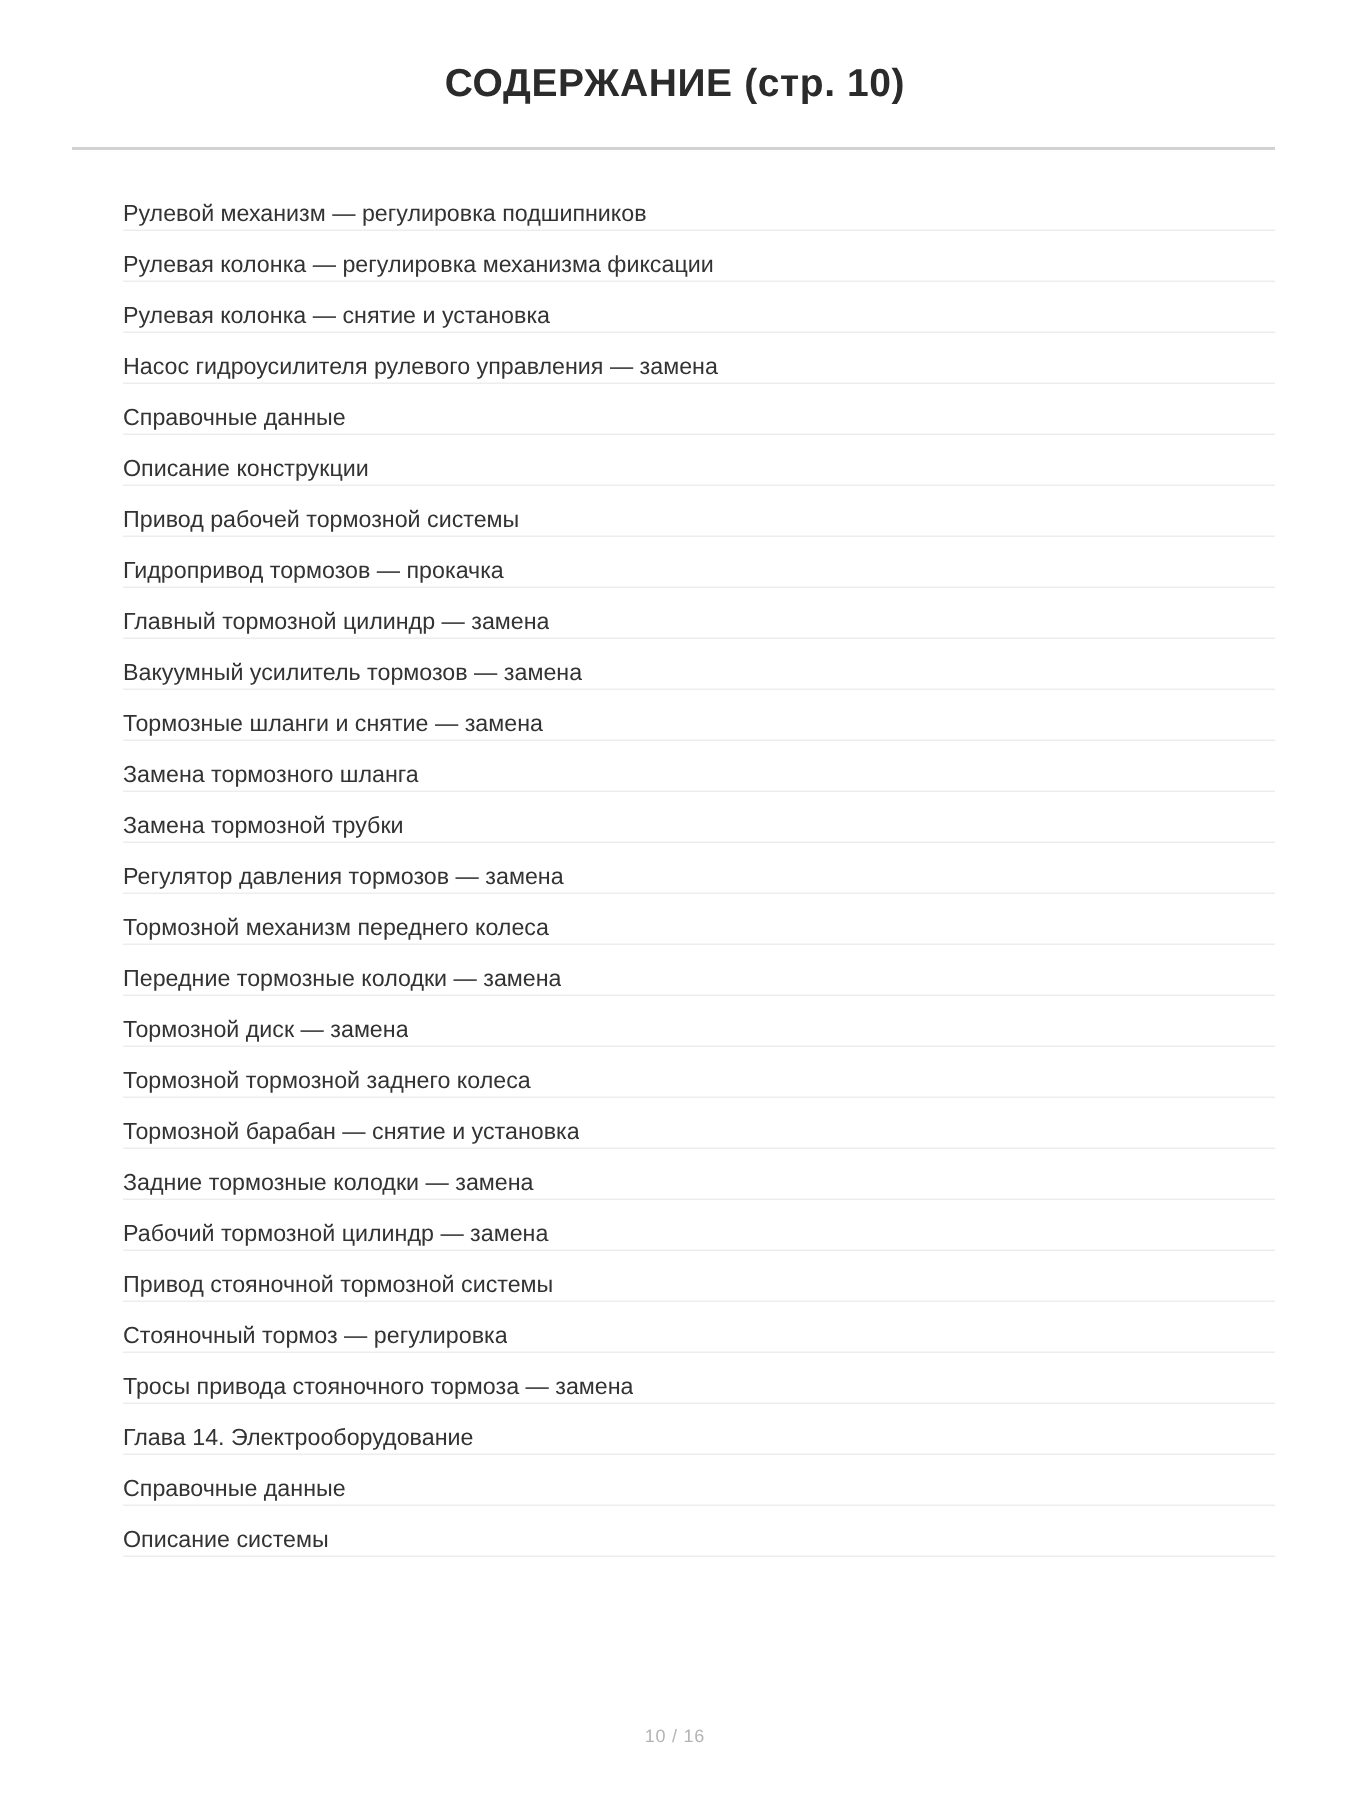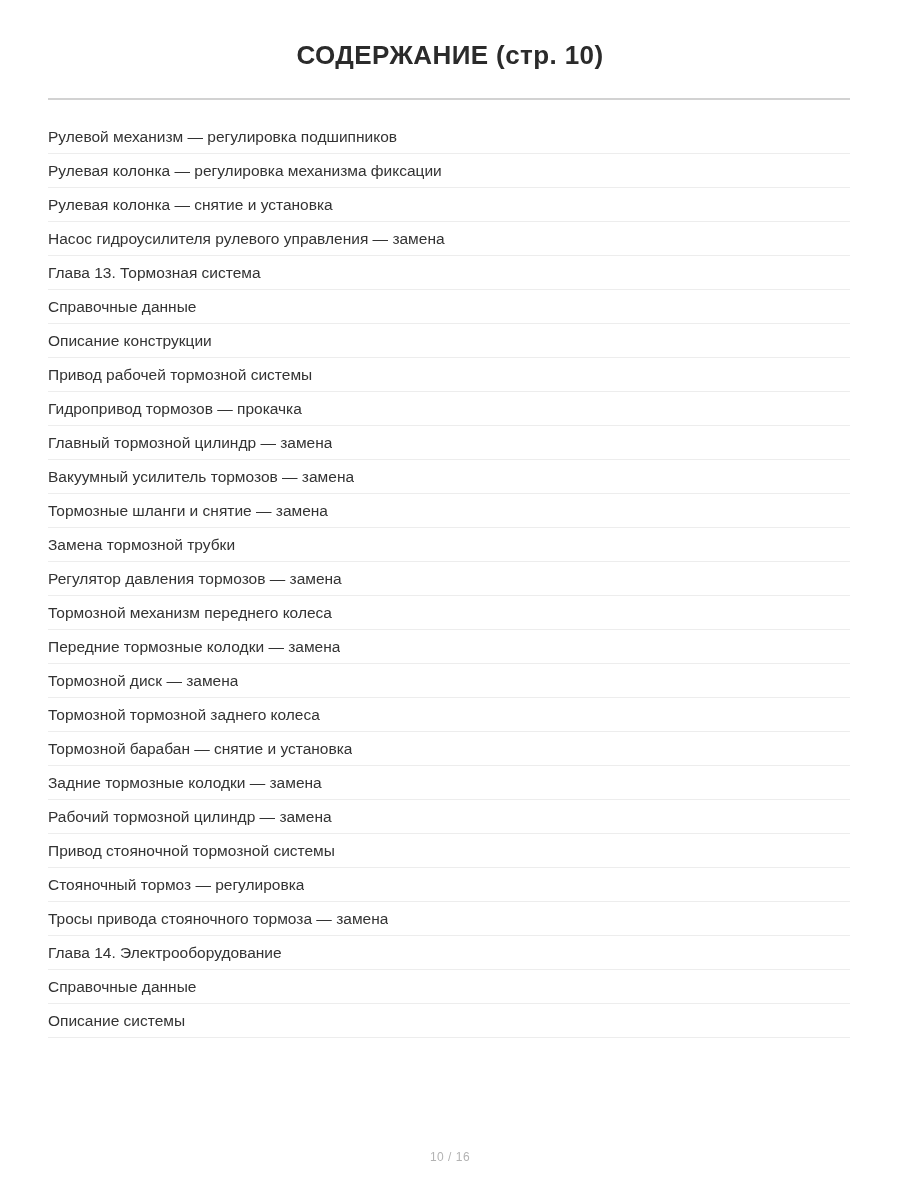--- a/index.html
+++ b/index.html
@@ -37,23 +37,24 @@
     border-top: 2px solid #d2d2d2;
     margin: 26px 50px 0 48px;
   }
   .toc {
     margin: 20px 50px 0 48px;
     flex: 0 0 auto;
   }
   .toc-row {
     height: 34px;
     display: flex;
-    align-items: center;
+    align-items: flex-end;
     border-bottom: 1px solid #ededed;
     box-sizing: border-box;
+    margin-left: 34px;
   }
   .toc-row:first-child {
     border-top: none;
   }
   .toc-label {
     font-size: 15.5px;
     color: #333333;
     line-height: 20px;
     white-space: nowrap;
     overflow: hidden;
@@ -86,42 +87,42 @@
       <div class="toc-row">
         <span class="toc-label">Рулевая колонка — регулировка механизма фиксации</span>
       </div>
       <div class="toc-row">
         <span class="toc-label">Рулевая колонка — снятие и установка</span>
       </div>
       <div class="toc-row">
         <span class="toc-label">Насос гидроусилителя рулевого управления — замена</span>
       </div>
       <div class="toc-row">
-        <span class="toc-label">Глава 13. Тормозная система</span>
-      </div>
-      <div class="toc-row">
         <span class="toc-label">Справочные данные</span>
       </div>
       <div class="toc-row">
         <span class="toc-label">Описание конструкции</span>
       </div>
       <div class="toc-row">
         <span class="toc-label">Привод рабочей тормозной системы</span>
       </div>
       <div class="toc-row">
         <span class="toc-label">Гидропривод тормозов — прокачка</span>
       </div>
       <div class="toc-row">
         <span class="toc-label">Главный тормозной цилиндр — замена</span>
       </div>
       <div class="toc-row">
         <span class="toc-label">Вакуумный усилитель тормозов — замена</span>
       </div>
       <div class="toc-row">
         <span class="toc-label">Тормозные шланги и снятие — замена</span>
+      </div>
+      <div class="toc-row">
+        <span class="toc-label">Замена тормозного шланга</span>
       </div>
       <div class="toc-row">
         <span class="toc-label">Замена тормозной трубки</span>
       </div>
       <div class="toc-row">
         <span class="toc-label">Регулятор давления тормозов — замена</span>
       </div>
       <div class="toc-row">
         <span class="toc-label">Тормозной механизм переднего колеса</span>
       </div>

